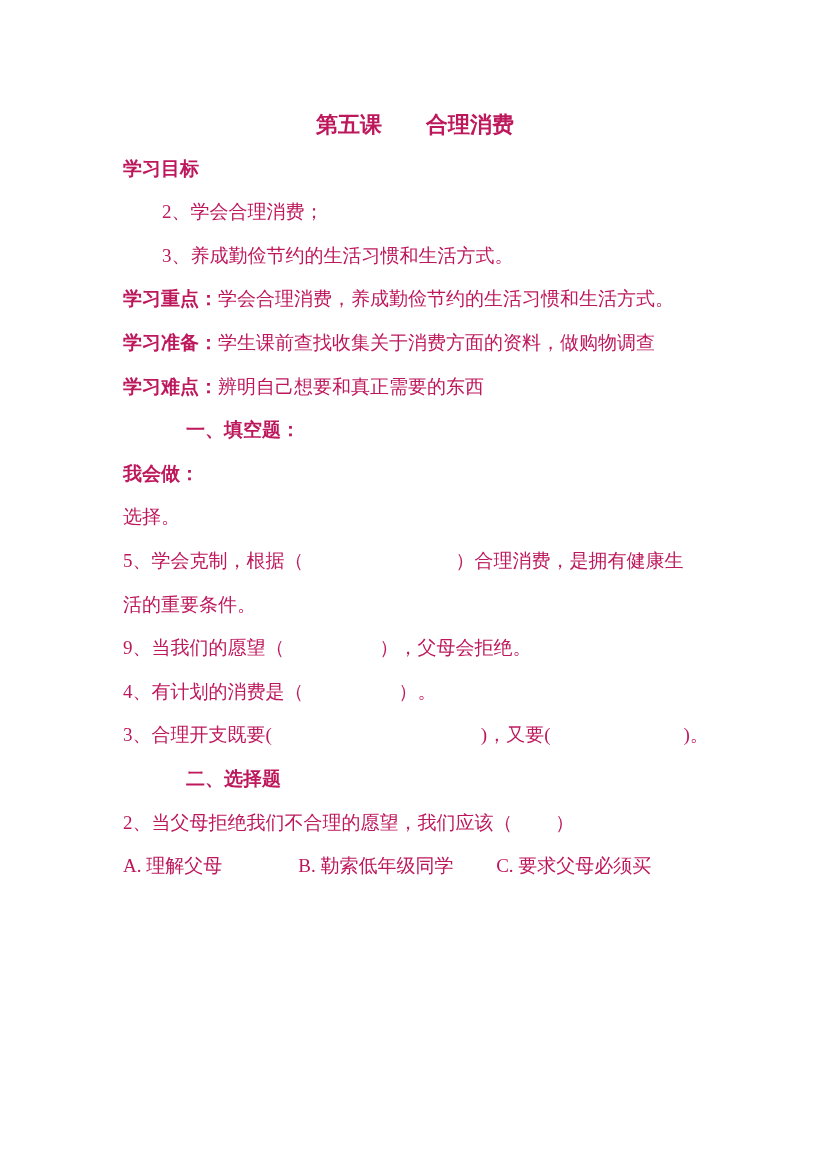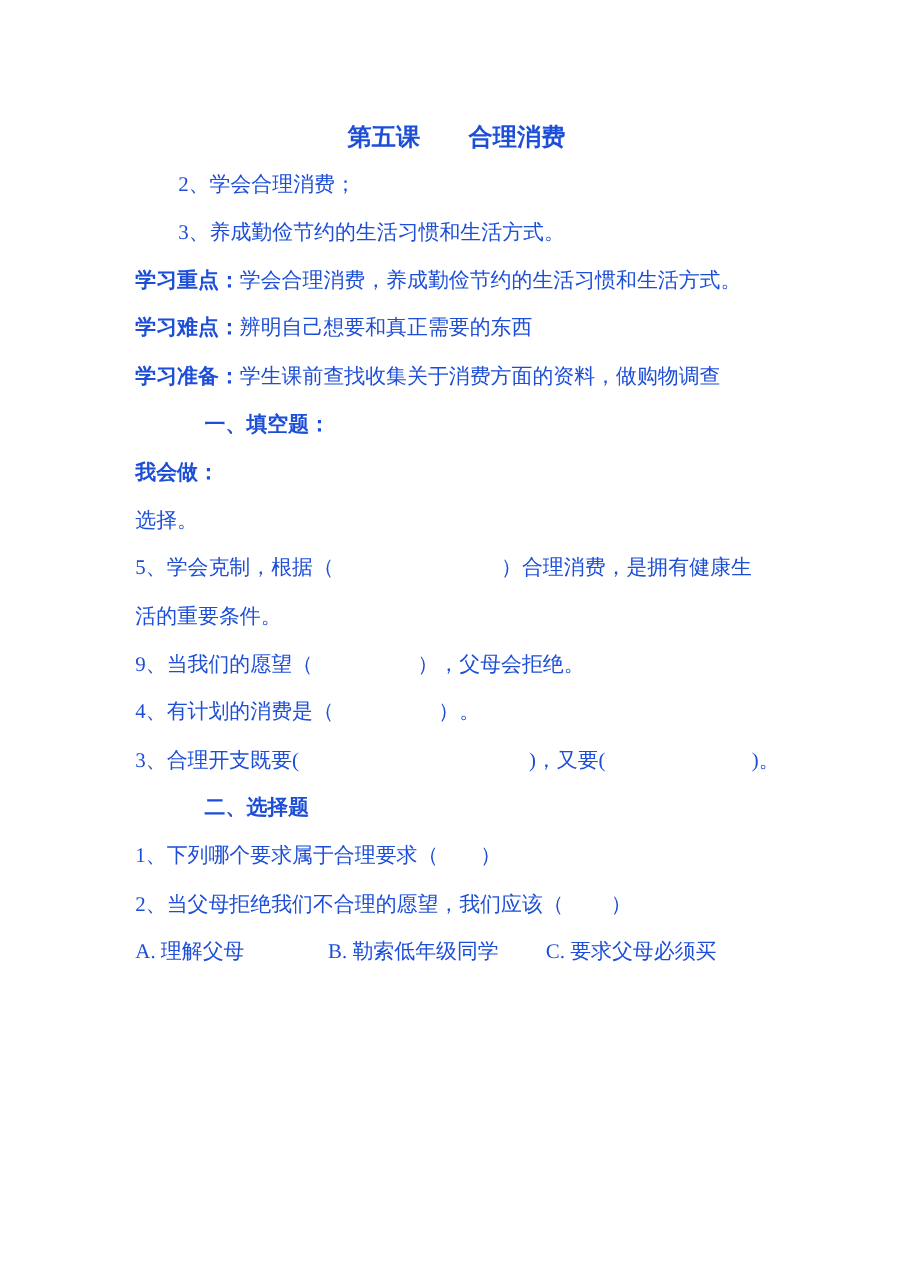--- a/index.html
+++ b/index.html
@@ -21,21 +21,21 @@
     top: 0;
     left: 0;
     right: 0;
     bottom: 0;
     padding: 103px 120px 0 123px;
   }
   .ln {
     font-size: 19px;
     line-height: 43.6px;
     white-space: pre;
-    color: #1d4ed8;
+    color: #be185d;
   }
   .title {
     font-size: 22px;
     font-weight: bold;
     text-align: center;
     white-space: pre;
   }
   .bold {
     font-weight: bold;
   }
@@ -43,38 +43,38 @@
   .indent-b { padding-left: 63px; }  
 </style>
 </head>
 <body>
 
 <div class="page">
   <div class="doc">
 
     <div class="ln title">第五课　　合理消费</div>
 
+    <div class="ln bold">学习目标</div>
     <div class="ln indent-a">2、学会合理消费；</div>
     <div class="ln indent-a">3、养成勤俭节约的生活习惯和生活方式。</div>
 
     <div class="ln"><span class="bold">学习重点：</span><span>学会合理消费，养成勤俭节约的生活习惯和生活方式。</span></div>
 
+    <div class="ln"><span class="bold">学习准备：</span><span>学生课前查找收集关于消费方面的资料，做购物调查</span></div>
+
     <div class="ln"><span class="bold">学习难点：</span><span>辨明自己想要和真正需要的东西</span></div>
-
-    <div class="ln"><span class="bold">学习准备：</span><span>学生课前查找收集关于消费方面的资料，做购物调查</span></div>
 
     <div class="ln bold indent-b">一、填空题：</div>
 
     <div class="ln bold">我会做：</div>
     <div class="ln">选择。</div>
     <div class="ln">5、学会克制，根据（　　　　　　　　）合理消费，是拥有健康生</div>
     <div class="ln">活的重要条件。</div>
     <div class="ln">9、当我们的愿望（　　　　　），父母会拒绝。</div>
     <div class="ln">4、有计划的消费是（　　　　　）。</div>
     <div class="ln">3、合理开支既要(　　　　　　　　　　　)，又要(　　　　　　　)。</div>
 
     <div class="ln bold indent-b">二、选择题</div>
-    <div class="ln">1、下列哪个要求属于合理要求（　　）</div>
     <div class="ln">2、当父母拒绝我们不合理的愿望，我们应该（　　 ）</div>
     <div class="ln">A. 理解父母　　　　B. 勒索低年级同学　　 C. 要求父母必须买</div>
 
   </div>
 </div>
 
 </body></html>

